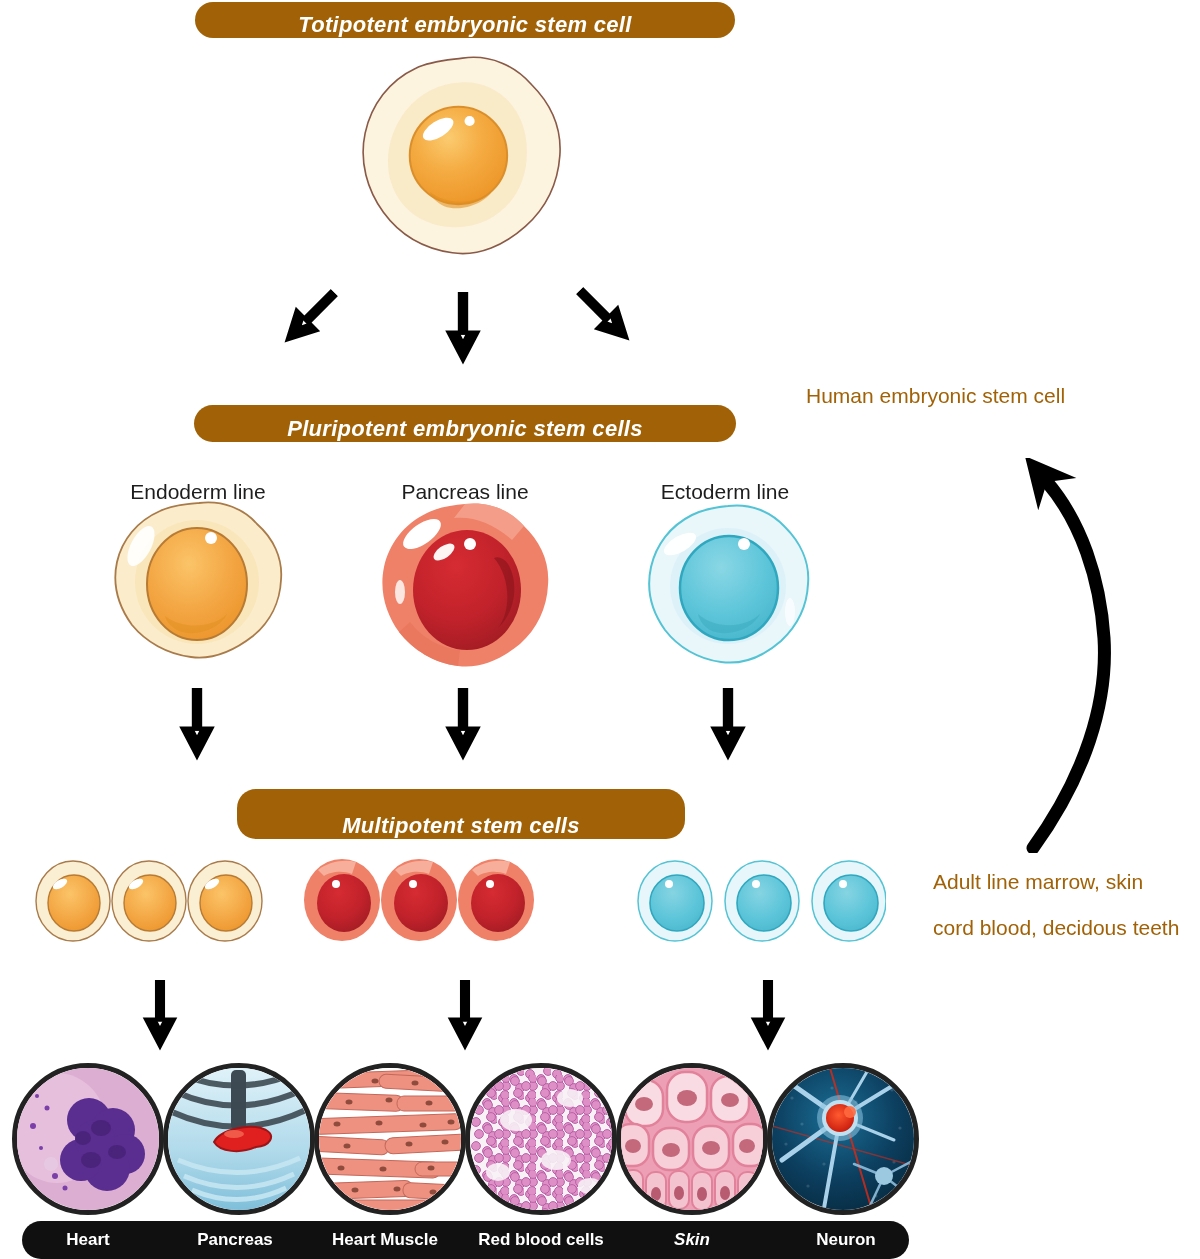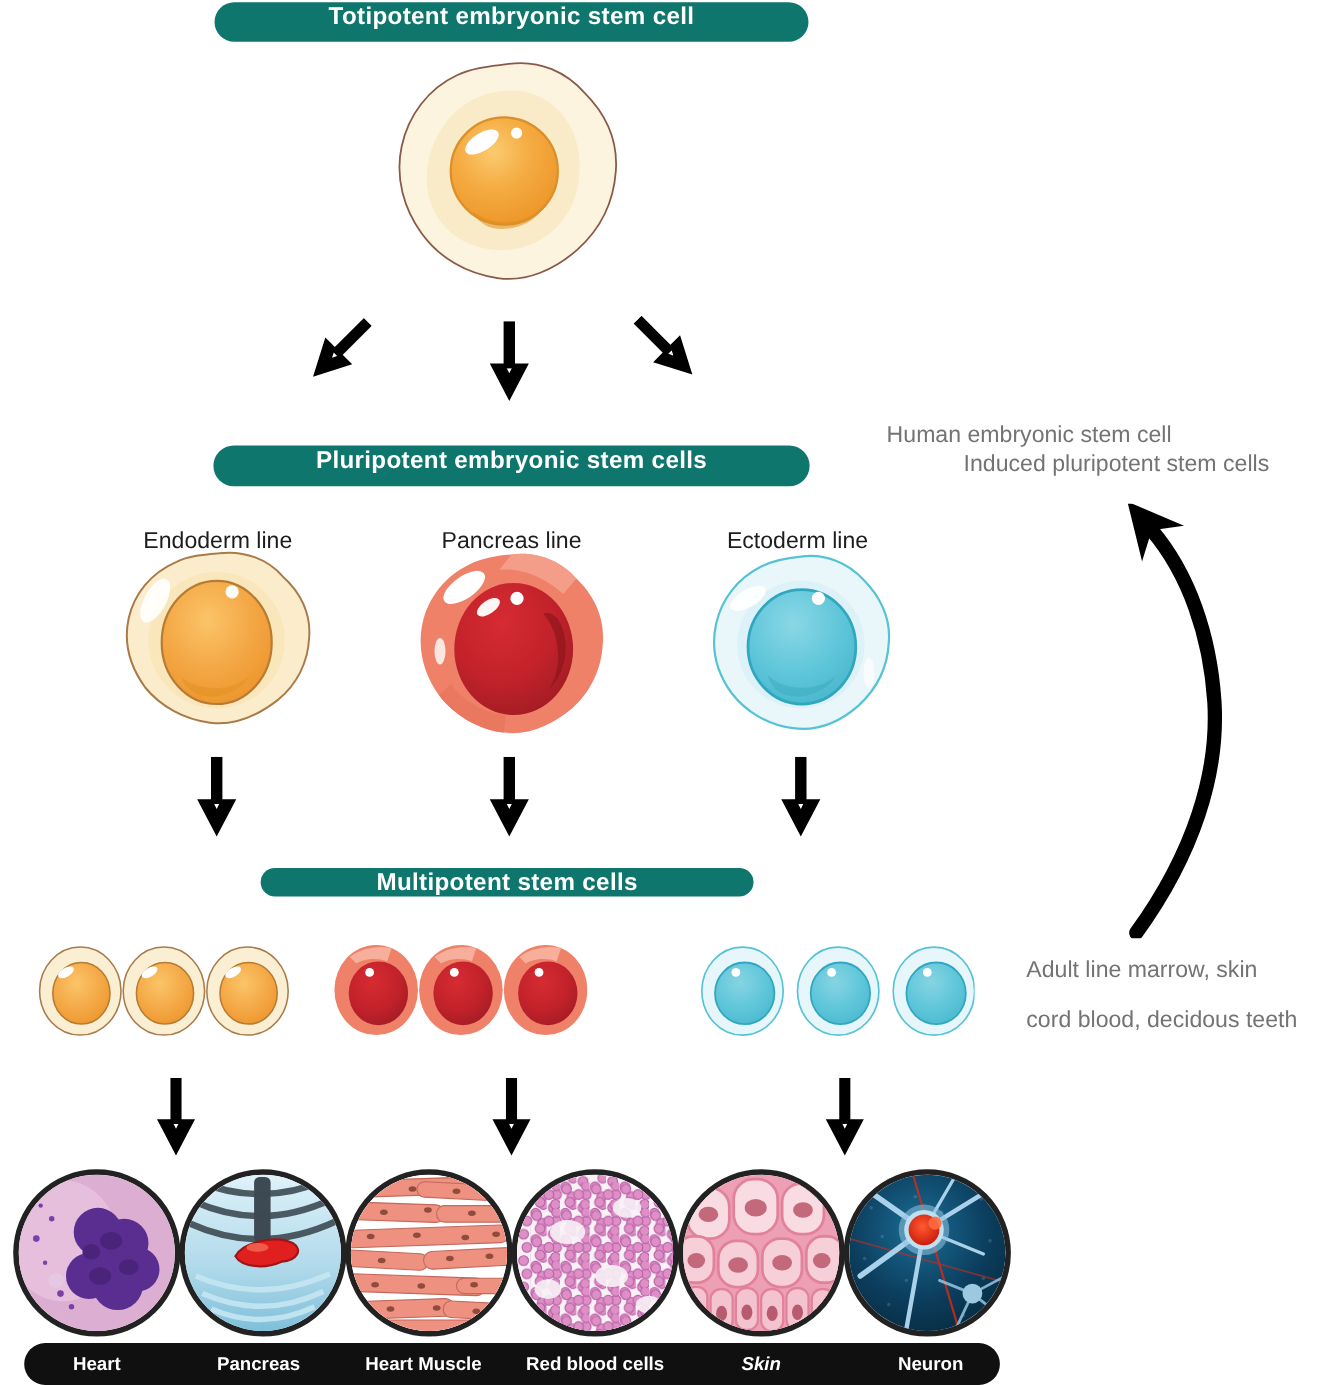--- a/index.html
+++ b/index.html
@@ -1,29 +1,29 @@
 <!DOCTYPE html>
 <html><head>
 <meta charset="utf-8">
 <style>
   html,body{margin:0;padding:0;background:#ffffff;}
   .stage{
     position:relative;width:1200px;height:1259px;overflow:hidden;
     font-family:"Liberation Sans",sans-serif;background:#ffffff;
   }
   .banner{
-    position:absolute;background:#0f766e;color:#ffffff;
-    display:flex;align-items:flex-start;justify-content:center;
-    border-radius:19px;font-weight:bold;font-size:22px;letter-spacing:.3px;
+    position:absolute;background:#a16207;color:#ffffff;
+    display:flex;align-items:flex-end;justify-content:center;
+    border-radius:19px;font-weight:bold;font-size:22px;letter-spacing:.3px;font-style:italic;
   }
   .germ-label{
     position:absolute;width:210px;text-align:center;
     font-size:21px;color:#1d1d1d;margin-top:16px;
   }
-  .note{position:absolute;font-size:21px;color:#737373;white-space:nowrap;}
+  .note{position:absolute;font-size:21px;color:#a16207;white-space:nowrap;}
   .abs{position:absolute;}
   .tissue-circle{
     position:absolute;width:142px;height:142px;border:5px solid #222222;
     border-radius:50%;overflow:hidden;background:#fff;top:1063px;
   }
   .tissue-circle svg{display:block;}
   .bottom-bar{
     position:absolute;left:22px;top:1221px;width:887px;height:38px;
     background:#101010;border-radius:19px;
   }
@@ -64,21 +64,20 @@
   <svg class="abs" style="left:440px;top:292px;" width="46" height="74" viewBox="0 0 60 100">
     <rect x="23" y="0" width="14" height="58" fill="#000"></rect>
     <polygon points="6,52 24,52 30,64 36,52 54,52 30,98" fill="#000"></polygon>
   </svg>
   <svg class="abs" style="left:583px;top:280px;transform:rotate(-45deg);" width="44" height="72" viewBox="0 0 60 100">
     <rect x="23" y="0" width="14" height="58" fill="#000"></rect>
     <polygon points="6,52 24,52 30,64 36,52 54,52 30,98" fill="#000"></polygon>
   </svg>
 
   <span class="note" style="left:806px;top:384px;">Human embryonic stem cell</span>
-  <span class="note" style="left:876px;top:410px;">Induced pluripotent stem cells</span>
 
   <div class="banner" style="left:194px;top:405px;width:542px;height:37px;">
     <span>Pluripotent embryonic stem cells</span>
   </div>
 
   <span class="germ-label" style="left:93px;top:464px;">Endoderm line</span>
   <span class="germ-label" style="left:360px;top:464px;">Pancreas line</span>
   <span class="germ-label" style="left:620px;top:464px;">Ectoderm line</span>
 
   <svg class="abs" style="left:105px;top:498px;" width="188" height="170" viewBox="0 0 188 170">
@@ -140,21 +139,21 @@
   </svg>
   <svg class="abs" style="left:440px;top:688px;" width="46" height="74" viewBox="0 0 60 100">
     <rect x="23" y="0" width="14" height="58" fill="#000"></rect>
       <polygon points="6,52 24,52 30,64 36,52 54,52 30,98" fill="#000"></polygon>
   </svg>
   <svg class="abs" style="left:705px;top:688px;" width="46" height="74" viewBox="0 0 60 100">
     <rect x="23" y="0" width="14" height="58" fill="#000"></rect>
       <polygon points="6,52 24,52 30,64 36,52 54,52 30,98" fill="#000"></polygon>
   </svg>
 
-  <div class="banner" style="left:237px;top:789px;width:448px;height:26px;">
+  <div class="banner" style="left:237px;top:789px;width:448px;height:50px;">
     <span>Multipotent stem cells</span>
   </div>
 
   <svg class="abs" style="left:34px;top:858px;" width="230" height="86" viewBox="0 0 230 86">
     <defs>
       <radialGradient id="gSo" cx="42%" cy="34%" r="78%">
         <stop offset="0%" stop-color="#FBC468"></stop>
           <stop offset="55%" stop-color="#F4A846"></stop>
           <stop offset="100%" stop-color="#EB9227"></stop>
       </radialGradient>

